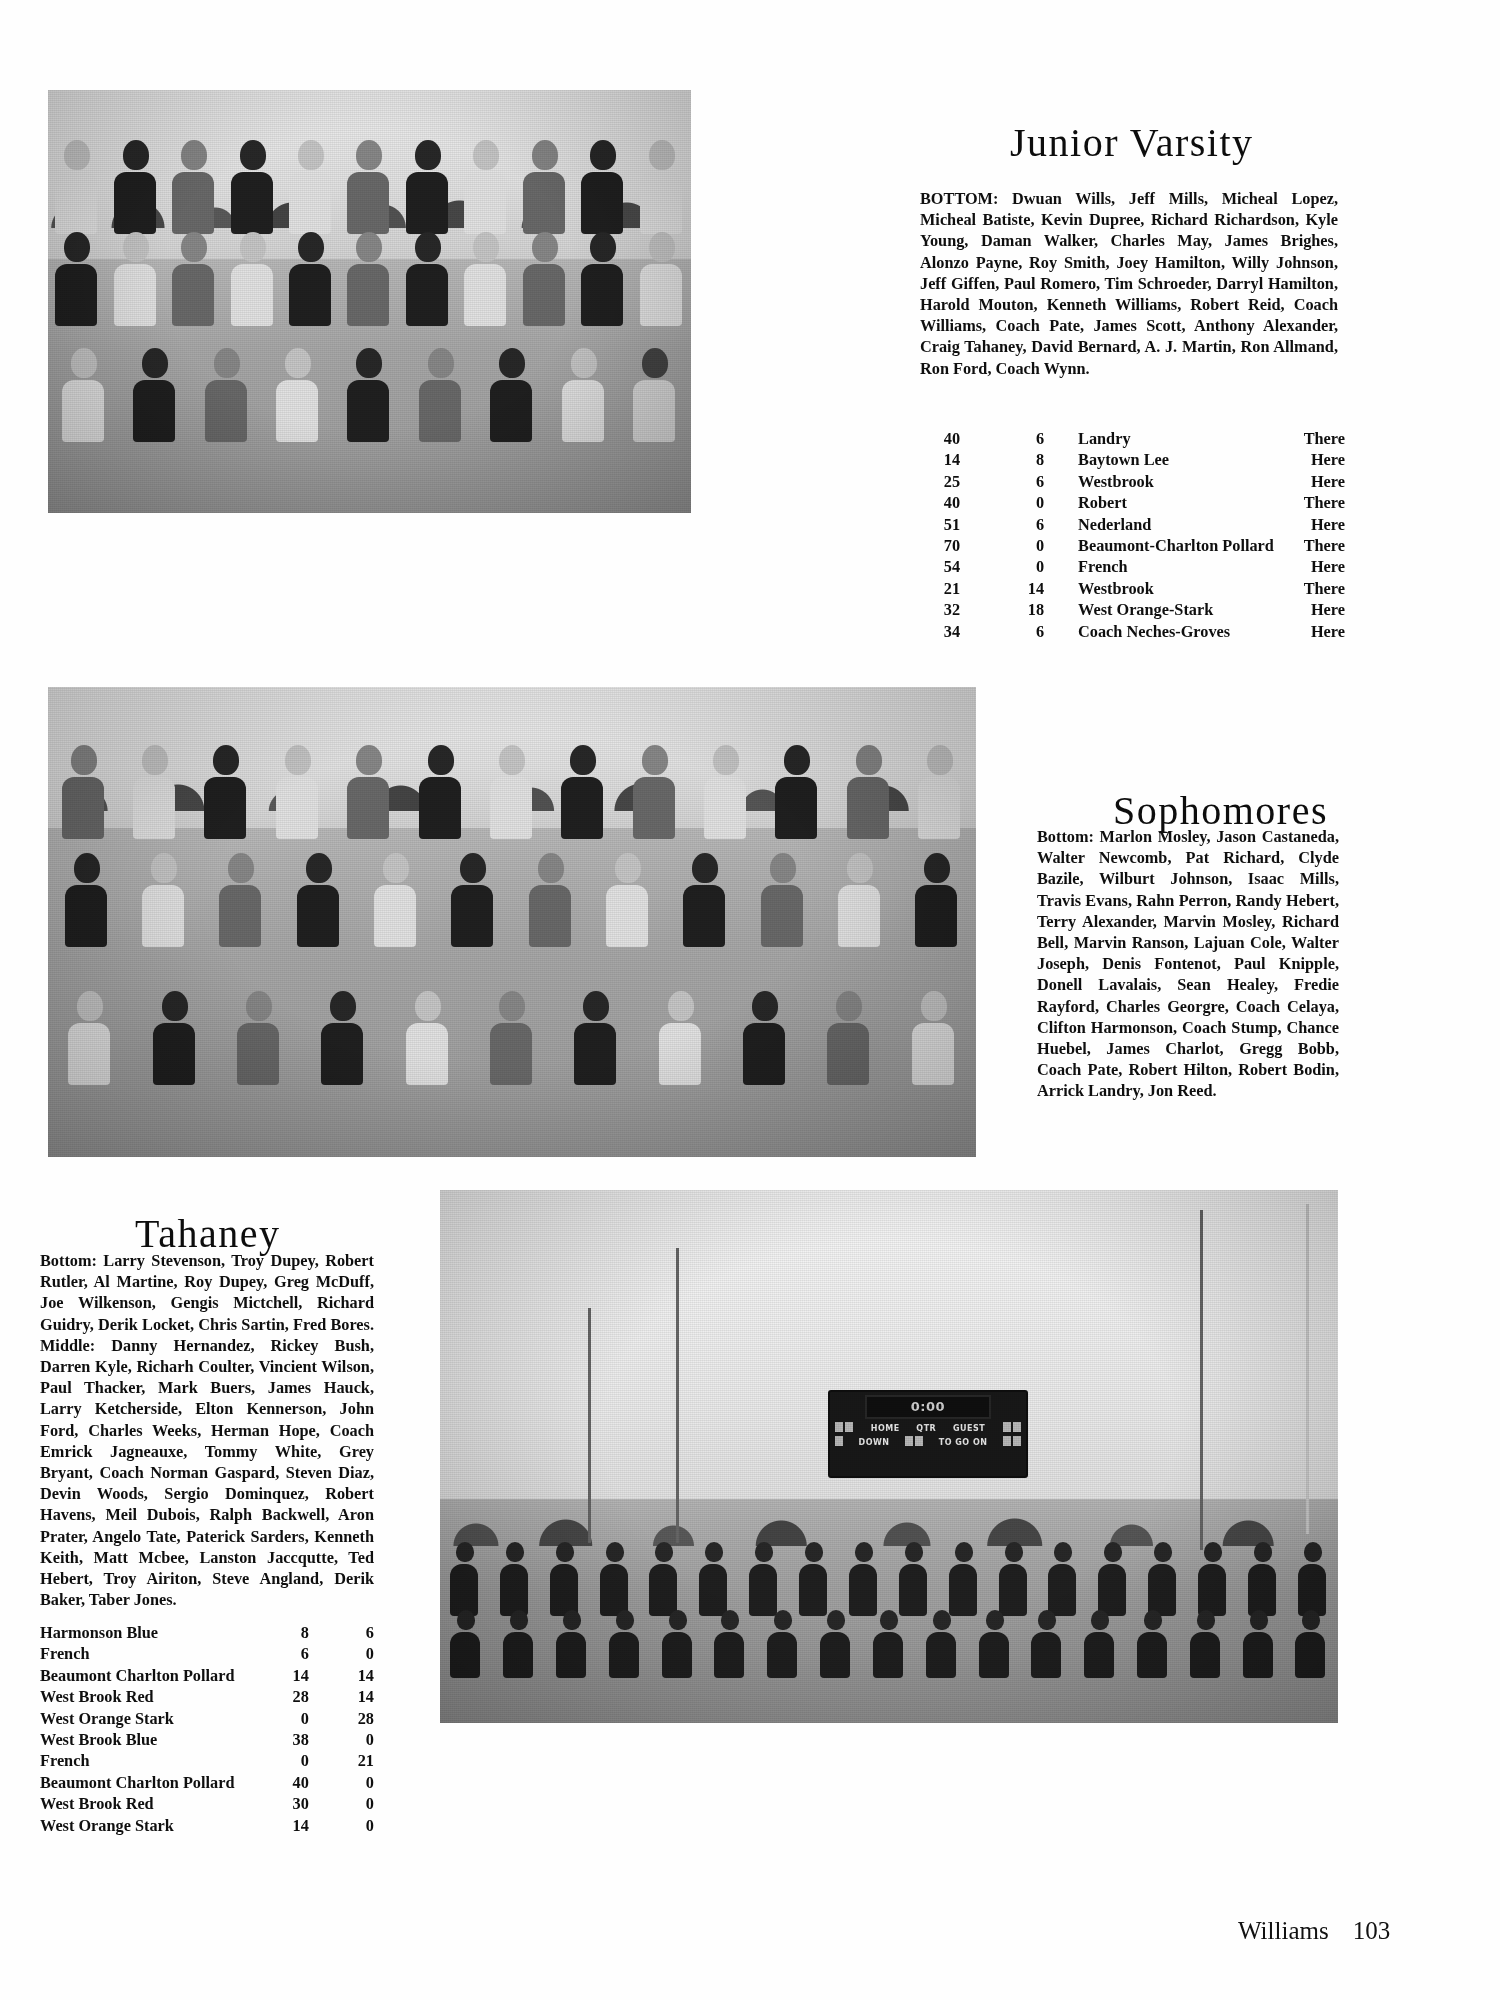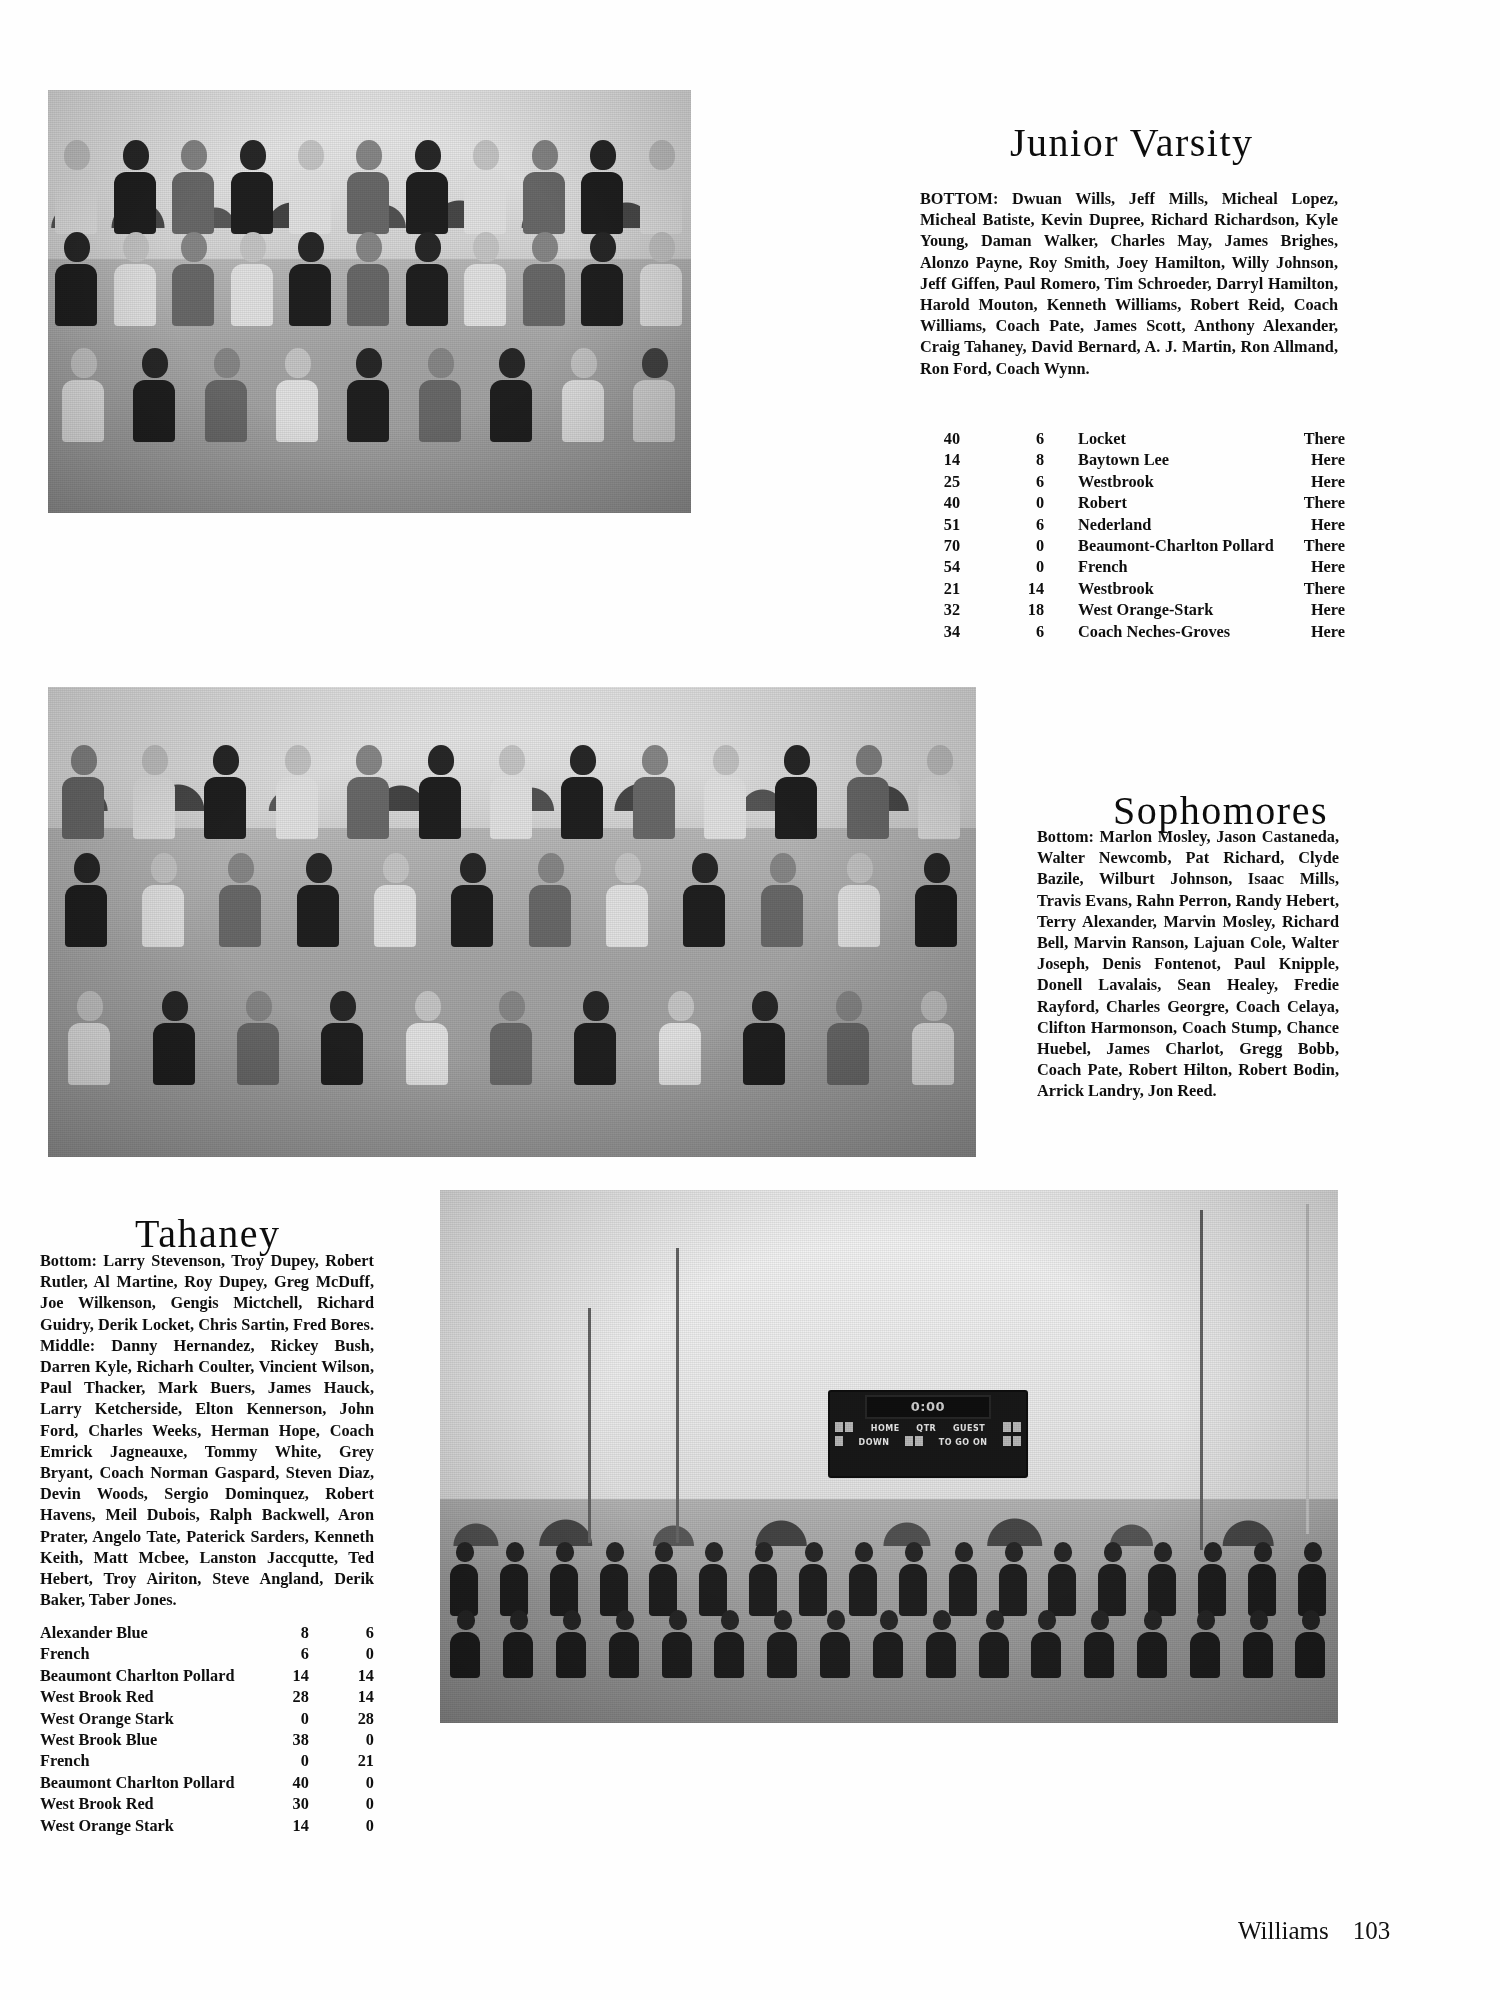--- a/index.html
+++ b/index.html
@@ -349,21 +349,21 @@
 
   <h1 class="heading" style="left:1010px; top:92px;">Junior Varsity</h1>
 
   <div class="caption" style="left:920px; top:188px; width:418px;">BOTTOM: Dwuan Wills, Jeff Mills, Micheal Lopez, Micheal Batiste, Kevin Dupree, Richard Richardson, Kyle Young, Daman Walker, Charles May, James Brighes, Alonzo Payne, Roy Smith, Joey Hamilton, Willy Johnson, Jeff Giffen, Paul Romero, Tim Schroeder, Darryl Hamilton, Harold Mouton, Kenneth Williams, Robert Reid, Coach Williams, Coach Pate, James Scott, Anthony Alexander, Craig Tahaney, David Bernard, A. J. Martin, Ron Allmand, Ron Ford, Coach Wynn.</div>
 
   <table class="scoretable" style="left:915px; top:428px; width:430px;">
     <tbody>
         <tr>
           <td class="jv-a">40</td>
           <td class="jv-b">6</td>
-          <td class="jv-c">Locket</td>
+          <td class="jv-c">Landry</td>
           <td class="jv-d">There</td>
         </tr>
         <tr>
           <td class="jv-a">14</td>
           <td class="jv-b">8</td>
           <td class="jv-c">Baytown Lee</td>
           <td class="jv-d">Here</td>
         </tr>
         <tr>
           <td class="jv-a">25</td>
@@ -582,21 +582,21 @@
 
   <div class="caption" style="left:1037px; top:826px; width:302px;">Bottom: Marlon Mosley, Jason Castaneda, Walter Newcomb, Pat Richard, Clyde Bazile, Wilburt Johnson, Isaac Mills, Travis Evans, Rahn Perron, Randy Hebert, Terry Alexander, Marvin Mosley, Richard Bell, Marvin Ranson, Lajuan Cole, Walter Joseph, Denis Fontenot, Paul Knipple, Donell Lavalais, Sean Healey, Fredie Rayford, Charles Georgre, Coach Celaya, Clifton Harmonson, Coach Stump, Chance Huebel, James Charlot, Gregg Bobb, Coach Pate, Robert Hilton, Robert Bodin, Arrick Landry, Jon Reed.</div>
 
   <h1 class="heading" style="left:135px; top:1183px;">Tahaney</h1>
 
   <div class="caption" style="left:40px; top:1250px; width:334px;">Bottom: Larry Stevenson, Troy Dupey, Robert Rutler, Al Martine, Roy Dupey, Greg McDuff, Joe Wilkenson, Gengis Mictchell, Richard Guidry, Derik Locket, Chris Sartin, Fred Bores. Middle: Danny Hernandez, Rickey Bush, Darren Kyle, Richarh Coulter, Vincient Wilson, Paul Thacker, Mark Buers, James Hauck, Larry Ketcherside, Elton Kennerson, John Ford, Charles Weeks, Herman Hope, Coach Emrick Jagneauxe, Tommy White, Grey Bryant, Coach Norman Gaspard, Steven Diaz, Devin Woods, Sergio Dominquez, Robert Havens, Meil Dubois, Ralph Backwell, Aron Prater, Angelo Tate, Paterick Sarders, Kenneth Keith, Matt Mcbee, Lanston Jaccqutte, Ted Hebert, Troy Airiton, Steve Angland, Derik Baker, Taber Jones.</div>
 
   <table class="scoretable" style="left:40px; top:1622px; width:334px;">
     <tbody>
         <tr>
-          <td class="fr-a">Alexander Blue</td>
+          <td class="fr-a">Harmonson Blue</td>
           <td class="fr-b">8</td>
           <td class="fr-c">6</td>
         </tr>
         <tr>
           <td class="fr-a">French</td>
           <td class="fr-b">6</td>
           <td class="fr-c">0</td>
         </tr>
         <tr>
           <td class="fr-a">Beaumont Charlton Pollard</td>

